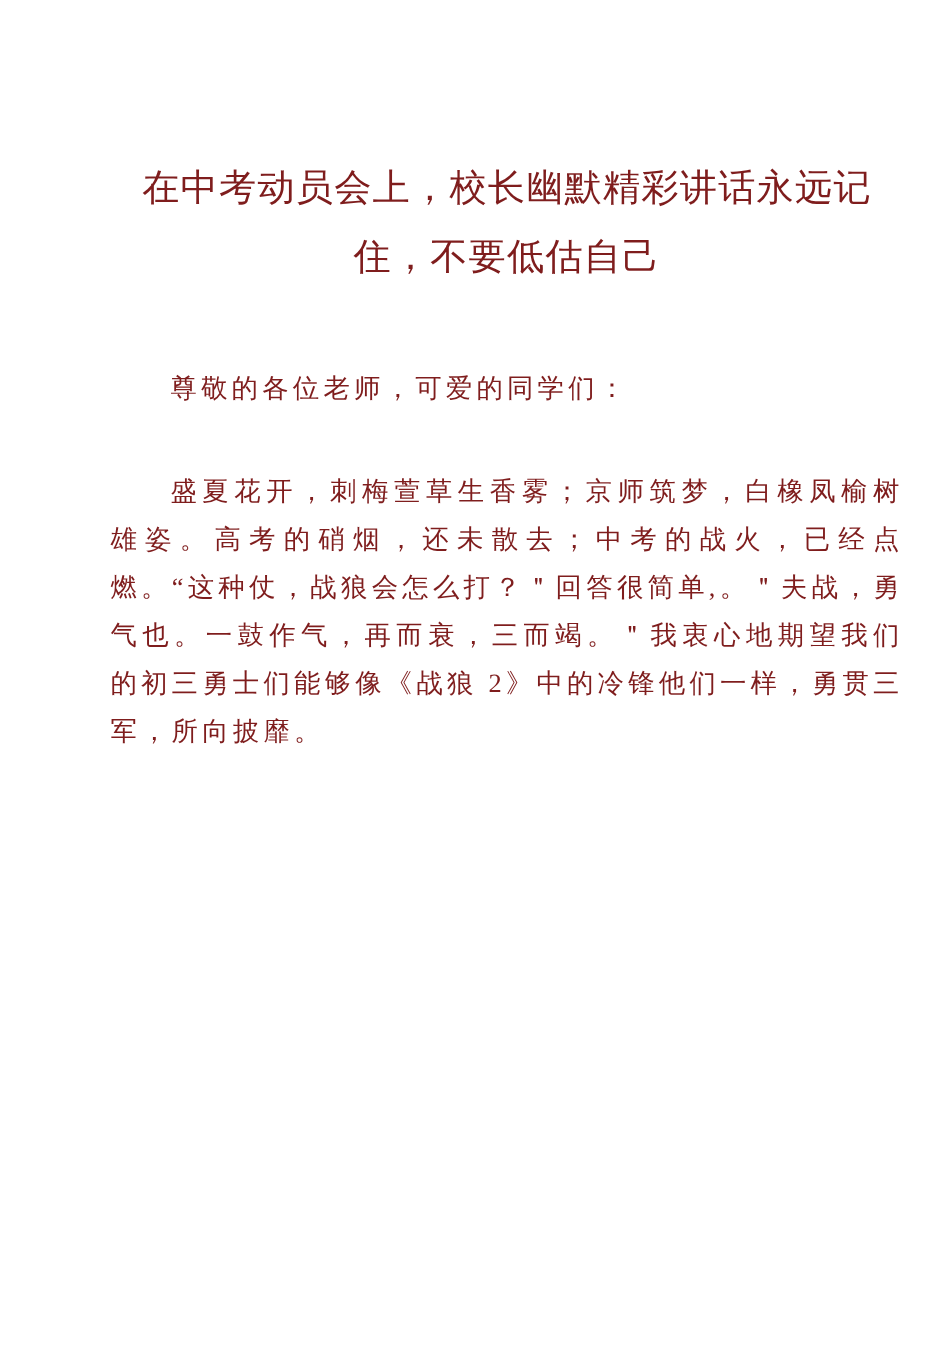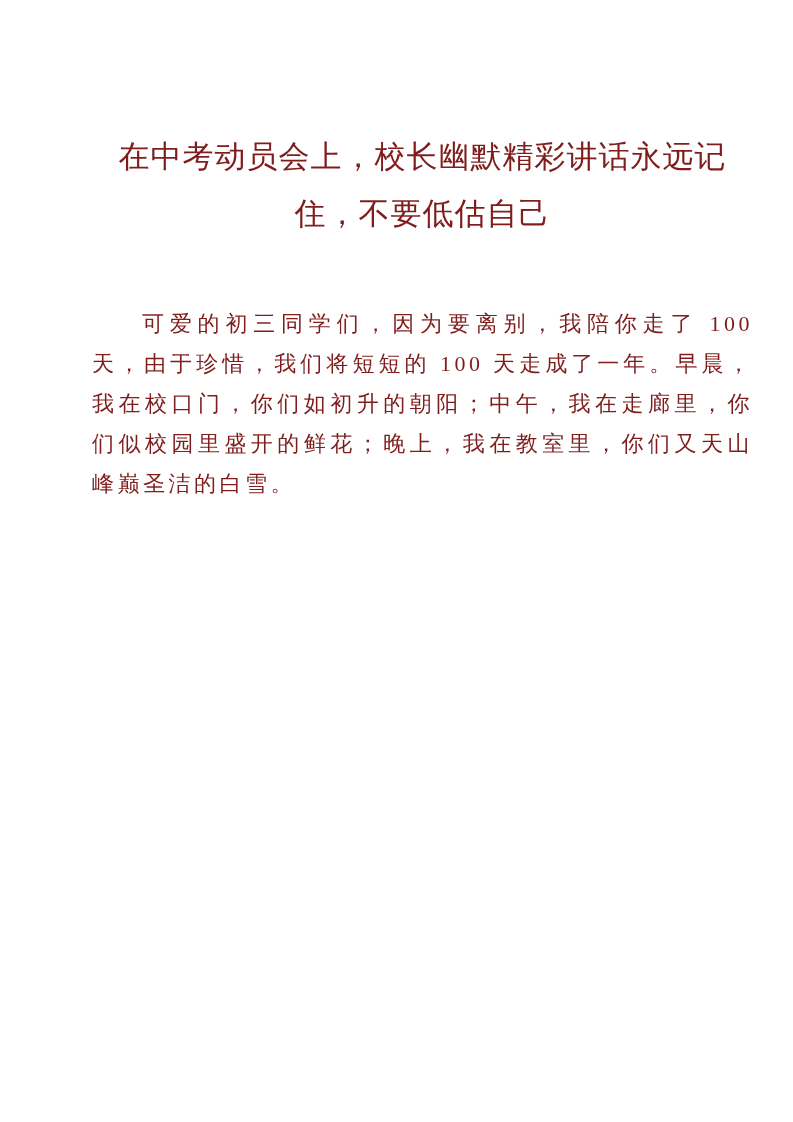--- a/index.html
+++ b/index.html
@@ -37,17 +37,18 @@
     text-indent: 50px;
     margin: 0 0 46px 0;
   }
 </style>
 </head>
 <body>
 
 <div class="page">
   <h1 class="doc-title">在中考动员会上，校长幽默精彩讲话永远记住，不要低估自己</h1>
 
+  <p class="para">尊敬的各位老师，可爱的同学们：</p>
 
+  <p class="para">盛夏花开，刺梅萱草生香雾；京师筑梦，白橡凤榆树雄姿。高考的硝烟，还未散去；中考的战火，已经点燃。“这种仗，战狼会怎么打？＂回答很简单,。＂夫战，勇气也。一鼓作气，再而衰，三而竭。＂我衷心地期望我们的初三勇士们能够像《战狼 2》中的冷锋他们一样，勇贯三军，所向披靡。</p>
 
-  <p class="para">可爱的初三同学们，因为要离别，我陪你走了 100 天，由于珍惜，我们将短短的 100 天走成了一年。早晨，我在校口门，你们如初升的朝阳；中午，我在走廊里，你们似校园里盛开的鲜花；晚上，我在教室里，你们又天山峰巅圣洁的白雪。</p>
 
 </div>
 
 </body></html>

